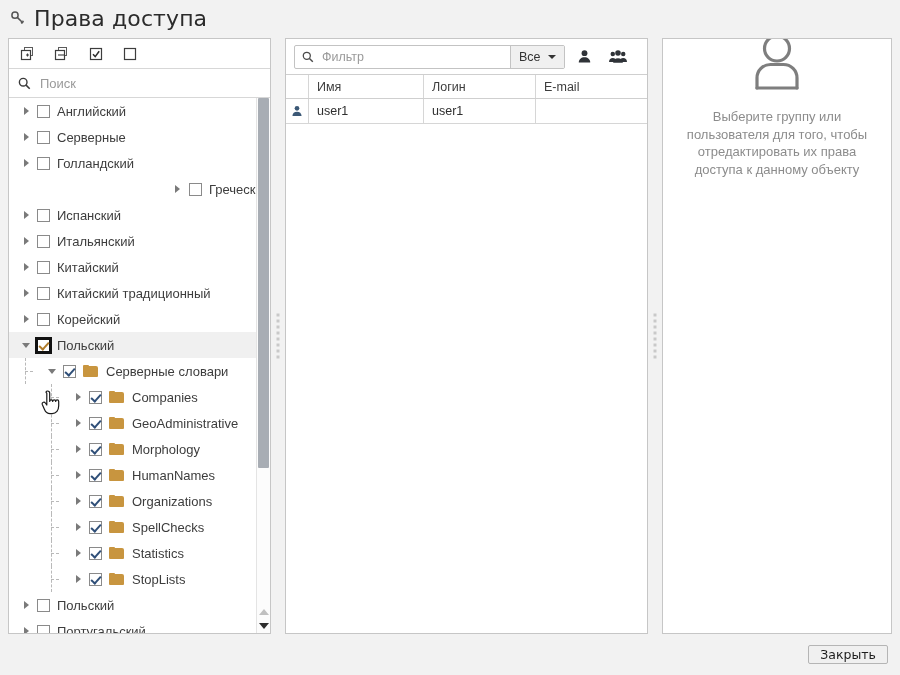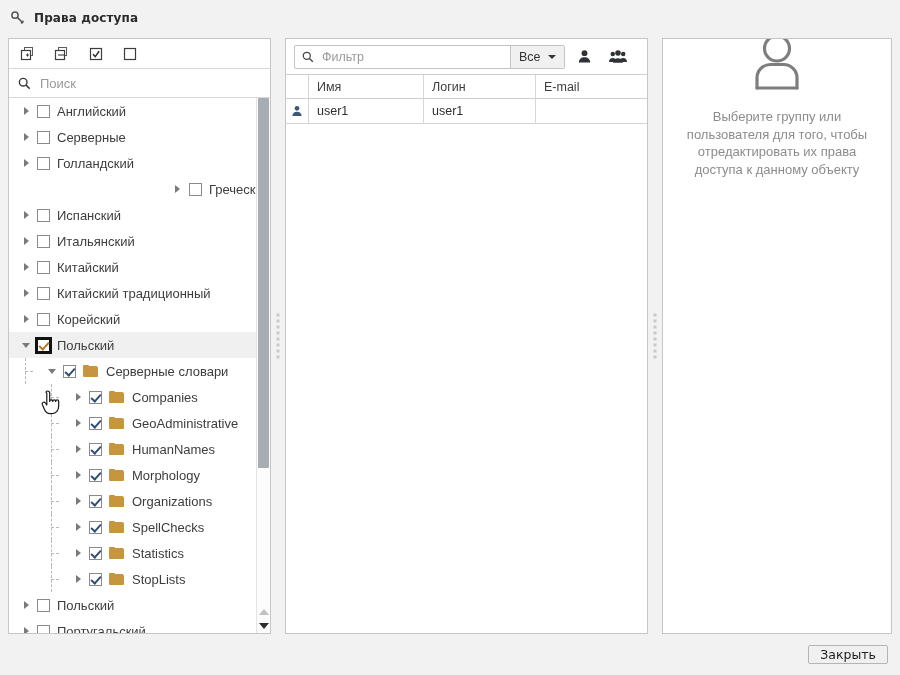--- a/index.html
+++ b/index.html
@@ -23,24 +23,24 @@
     padding-left: 9px;
     box-sizing: border-box;
   }
   #titlebar .key-icon {
     width: 18px; height: 18px;
     margin-right: 7px;
     display: flex; align-items: center; justify-content: center;
     color: #555;
   }
   #titlebar .title-text {
-    font-size: 12px;
+    font-size: 22px;
     color: #2b2b2b;
     font-family: "DejaVu Sans", sans-serif;
-    font-weight: 700;
+    font-weight: 400;
     letter-spacing: .1px;
   }
 
   
   #workarea {
     position: absolute;
     left: 8px; top: 38px;
     width: 884px; height: 596px;
     display: flex;
   }
@@ -535,29 +535,29 @@
             <span class="cb checked"></span>
             <span class="folder"></span>
             <span class="tlabel">GeoAdministrative</span>
           </div>
           <div class="trow" style="padding-left: 62px;">
             <span class="conn" style="left: 42px; top: 0px; height: 26px;"></span>
             <span class="conn-h" style="left: 42px; width: 8px; top: 13px;"></span>
             <span class="arrow collapsed"></span>
             <span class="cb checked"></span>
             <span class="folder"></span>
-            <span class="tlabel">HumanNames</span>
+            <span class="tlabel">Morphology</span>
           </div>
           <div class="trow" style="padding-left: 62px;">
             <span class="conn" style="left: 42px; top: 0px; height: 26px;"></span>
             <span class="conn-h" style="left: 42px; width: 8px; top: 13px;"></span>
             <span class="arrow collapsed"></span>
             <span class="cb checked"></span>
             <span class="folder"></span>
-            <span class="tlabel">Morphology</span>
+            <span class="tlabel">HumanNames</span>
           </div>
           <div class="trow" style="padding-left: 62px;">
             <span class="conn" style="left: 42px; top: 0px; height: 26px;"></span>
             <span class="conn-h" style="left: 42px; width: 8px; top: 13px;"></span>
             <span class="arrow collapsed"></span>
             <span class="cb checked"></span>
             <span class="folder"></span>
             <span class="tlabel">Organizations</span>
           </div>
           <div class="trow" style="padding-left: 62px;">

